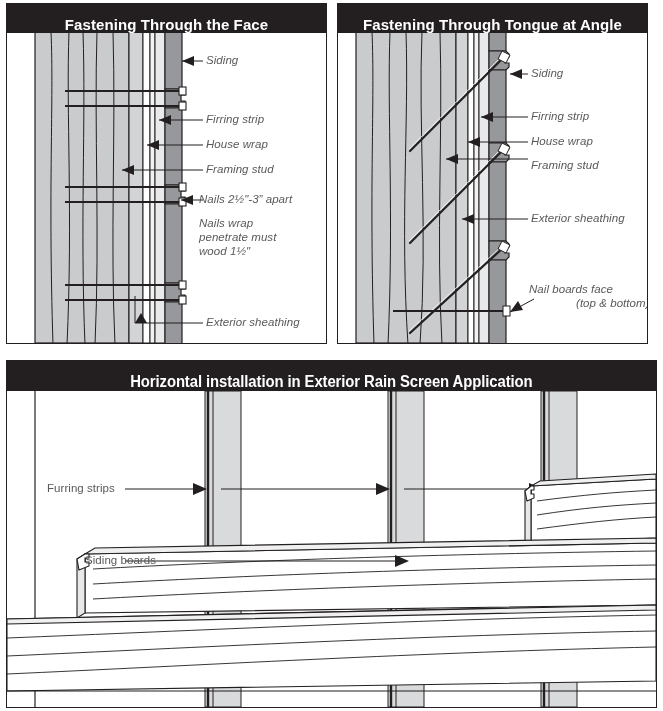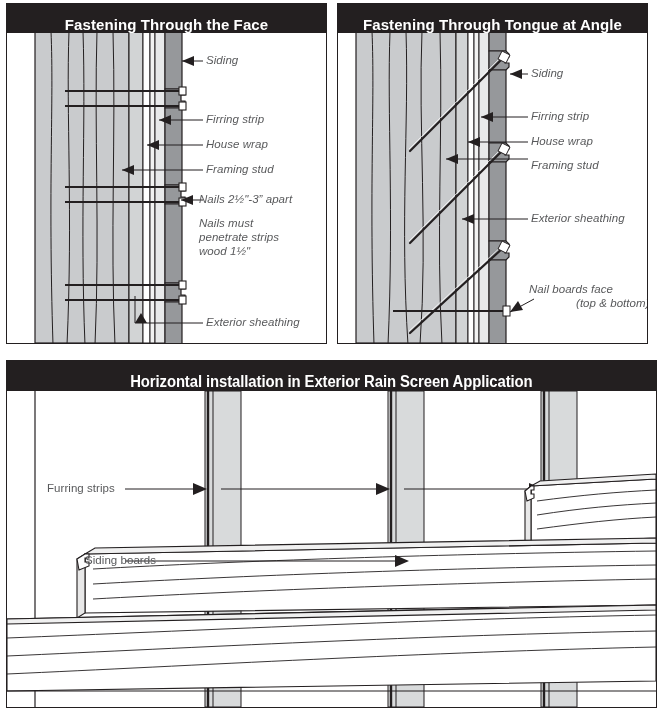--- a/index.html
+++ b/index.html
@@ -125,22 +125,22 @@
 
           <line x1="128" y1="263" x2="128" y2="290" stroke="#231f20" stroke-width="1" fill="none"></line>
         </g>
       </svg>
 
       <span class="lbl" style="left:199px;top:21px;">Siding</span>
       <span class="lbl" style="left:199px;top:80px;">Firring strip</span>
       <span class="lbl" style="left:199px;top:105px;">House wrap</span>
       <span class="lbl" style="left:199px;top:130px;">Framing stud</span>
       <span class="lbl" style="left:192px;top:160px;">Nails 2½"-3” apart</span>
-      <span class="lbl" style="left:192px;top:184px;">Nails must</span>
-      <span class="lbl" style="left:192px;top:198px;">penetrate strips</span>
+      <span class="lbl" style="left:192px;top:184px;">Nails wrap</span>
+      <span class="lbl" style="left:192px;top:198px;">penetrate must</span>
       <span class="lbl" style="left:192px;top:212px;">wood 1½"</span>
       <span class="lbl" style="left:199px;top:283px;">Exterior sheathing</span>
     </div>
   </div>
 
   <div class="panel" id="panel-tongue">
     <div class="panel-title">
       <span>Fastening Through Tongue at Angle</span>
     </div>
     <div class="panel-body">

